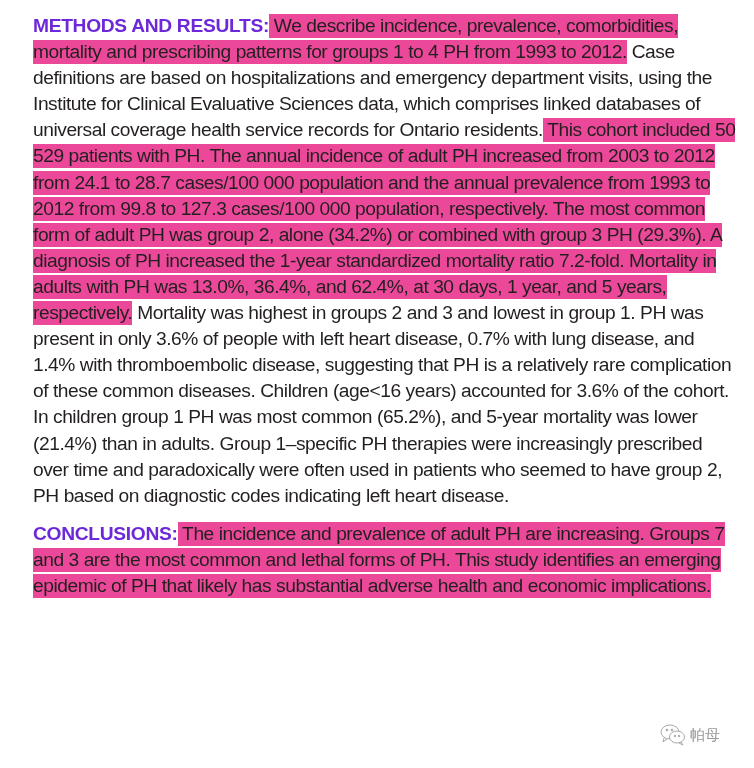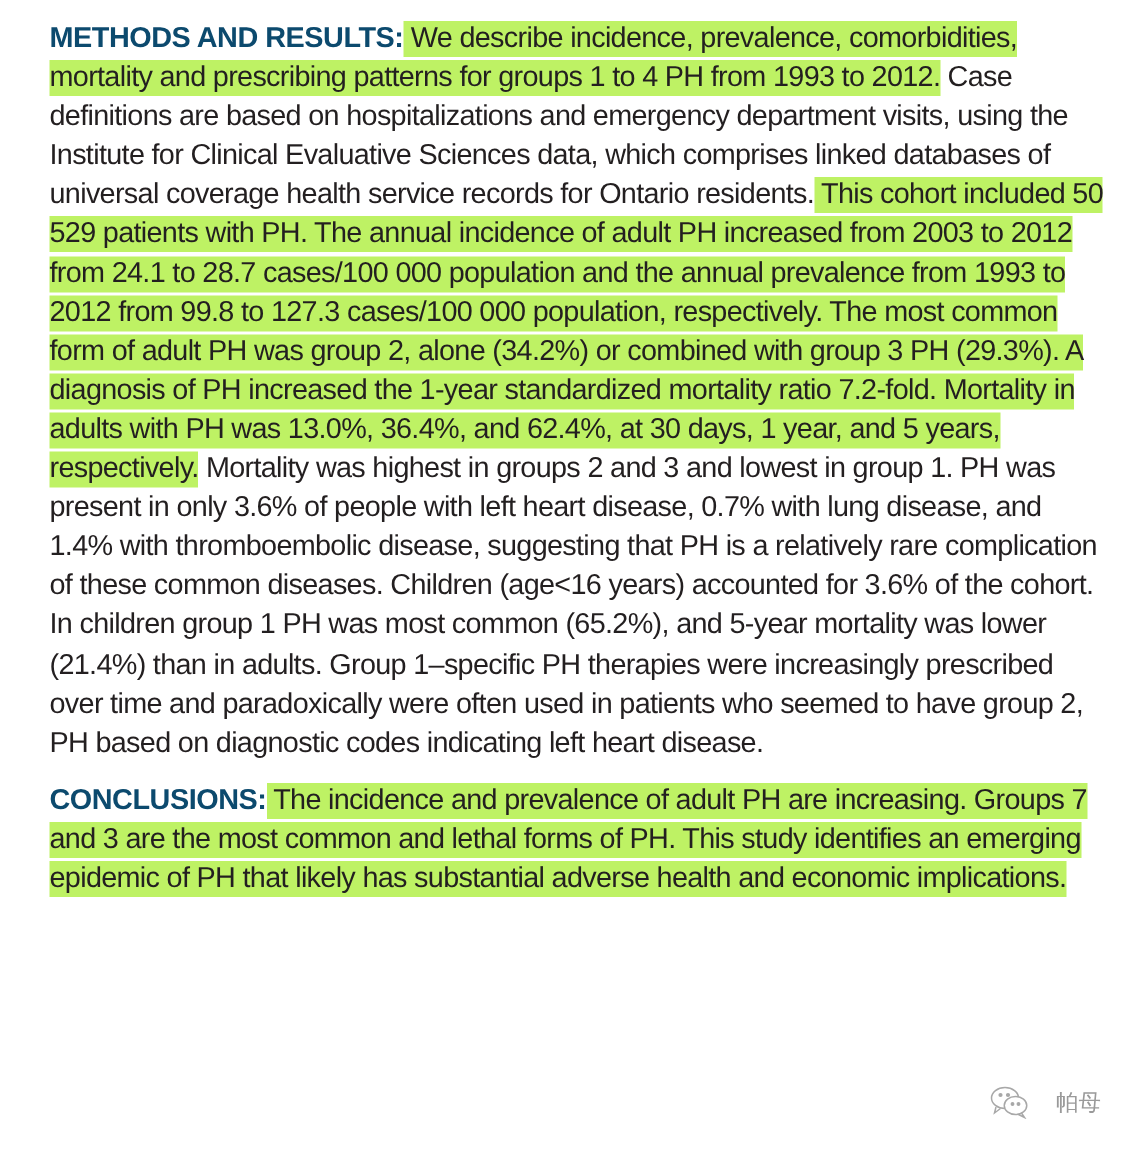--- a/index.html
+++ b/index.html
@@ -21,37 +21,37 @@
       font-family: "Liberation Sans Narrow", "Liberation Sans", sans-serif;
       font-size: 19.2px;
       line-height: 26.1px;
       color: #231f20;
       letter-spacing: -0.45px;
       word-spacing: 0px;
     }
     .para { margin: 0; }
     .para + .para { margin-top: 12px; }
     .label {
-      color: #0c4a6e;
+      color: #6d28d9;
       font-weight: bold;
       letter-spacing: -0.3px;
     }
     .hl {
-      background: #bef264;
+      background: #ec4899;
       box-decoration-break: clone;
       -webkit-box-decoration-break: clone;
       padding: 1px 0 2px 0;
     }
     .watermark {
       position: absolute;
       left: 660px;
       top: 724px;
       display: flex;
       align-items: center;
-      gap: 18px;
+      gap: 4px;
       color: #9a9a9a;
       font-family: "DejaVu Sans", sans-serif;
       font-size: 15px;
     }
     .watermark svg { display: block; }
   </style>
 </head>
 <body>
 
 <div class="abstract">

